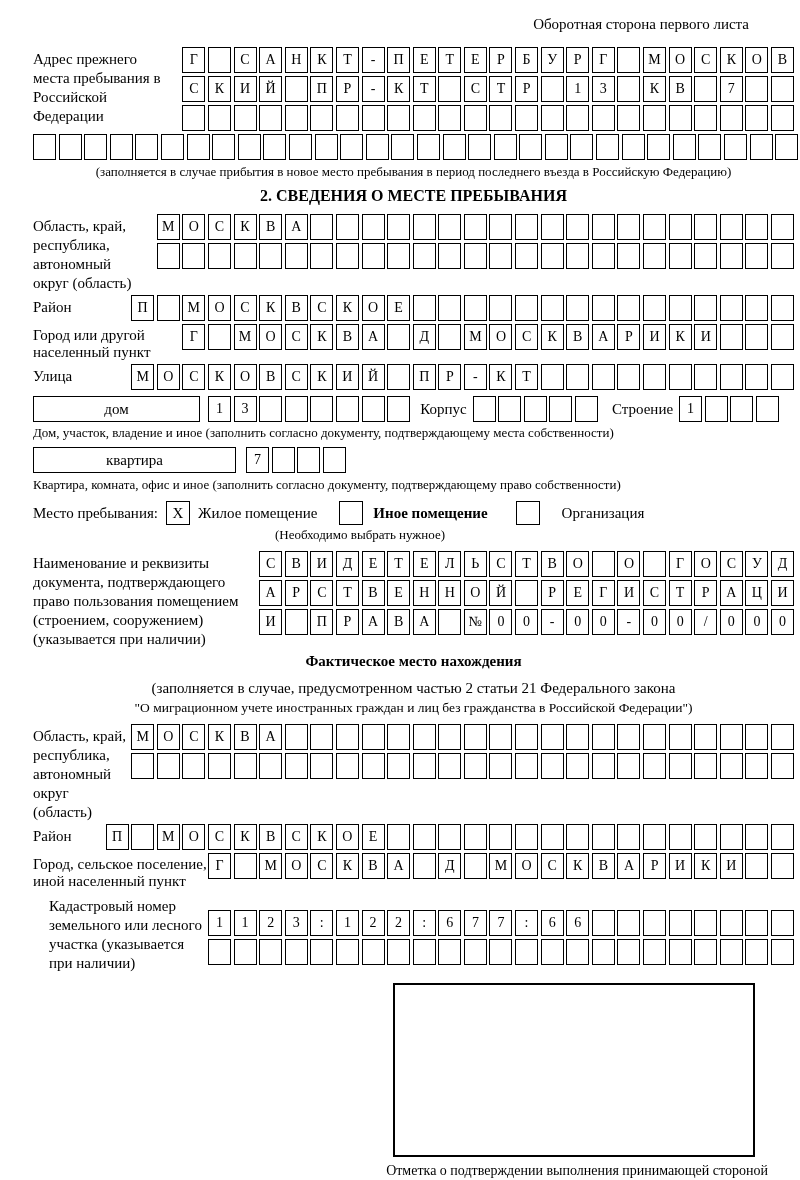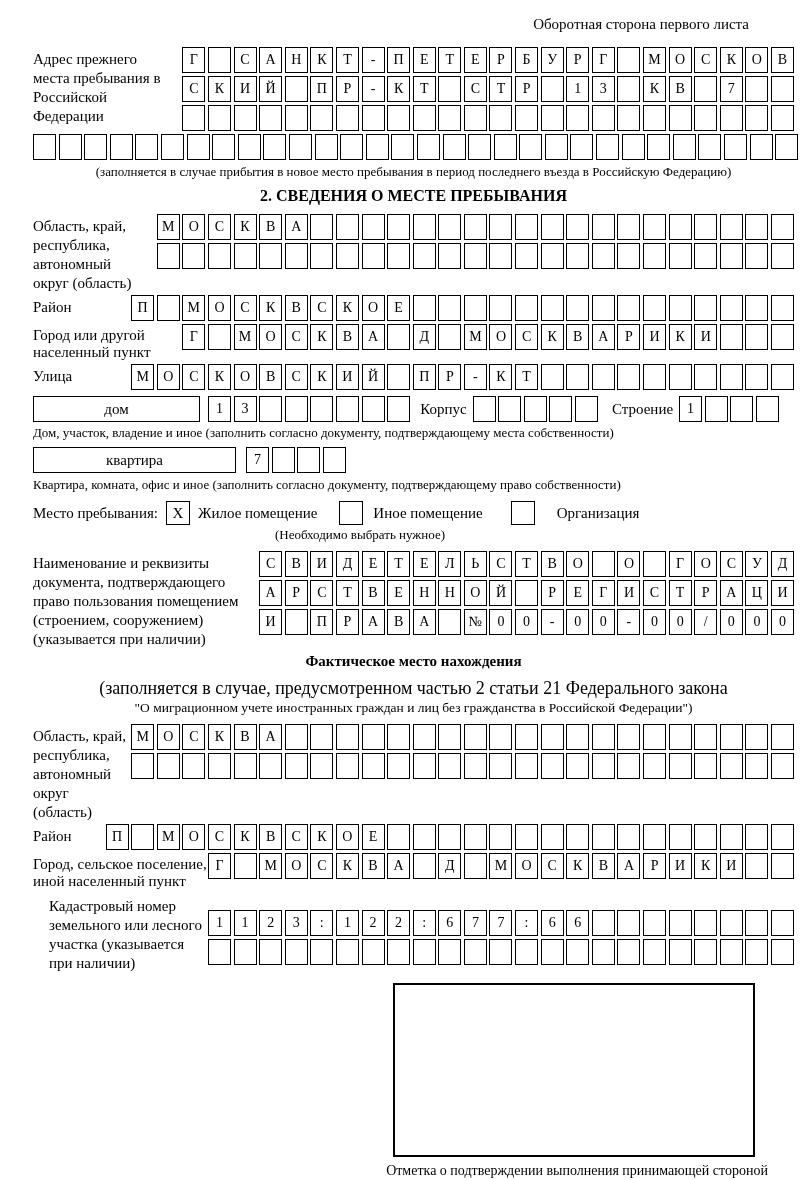--- a/index.html
+++ b/index.html
@@ -362,21 +362,21 @@
         <div class="cell"></div>
       </div>
   </div>
   <div class="note" style="margin-bottom:8px;">Квартира, комната, офис и иное (заполнить согласно документу, подтверждающему право собственности)</div>
 
   <div class="inline-row" style="margin-bottom:2px;">
     <div class="lbl" style="padding-top:0;">Место пребывания:</div>
     <div class="chk-box" style="margin-left:8px;">X</div>
     <div class="lbl" style="margin-left:8px; padding-top:0;">Жилое помещение</div>
     <div class="chk-box" style="margin-left:22px;"></div>
-    <div class="lbl" style="margin-left:10px; padding-top:0;">Иное помещение</div>
+    <div class="lbl" style="margin-left:10px; padding-top:0;font-weight:bold;">Иное помещение</div>
     <div class="chk-box" style="margin-left:28px;"></div>
     <div class="lbl" style="margin-left:22px; padding-top:0;">Организация</div>
   </div>
   <div class="note" style="margin-left:242px; margin-bottom:8px;">(Необходимо выбрать нужное)</div>
 
   <div class="blk" style="margin-bottom:4px;">
     <div class="lbl" style="max-width:210px;">Наименование и реквизиты документа, подтверждающего право пользования помещением (строением, сооружением) (указывается при наличии)</div>
     <div class="rows">
       <div class="cellrow">
           <div class="cell">С</div>
@@ -444,21 +444,21 @@
           <div class="cell">0</div>
           <div class="cell">/</div>
           <div class="cell">0</div>
           <div class="cell">0</div>
           <div class="cell">0</div>
         </div>
     </div>
   </div>
 
   <div class="sec-title" style="font-size:15px; margin-bottom:8px;">Фактическое место нахождения</div>
-  <div class="note note-center" style="font-size:18px; line-height:20px;">(заполняется в случае, предусмотренном частью 2 статьи 21 Федерального закона</div>
+  <div class="note note-center" style="font-size:15px; line-height:20px;">(заполняется в случае, предусмотренном частью 2 статьи 21 Федерального закона</div>
   <div class="note note-center" style="font-size:13.5px; line-height:20px; margin-bottom:6px;">"О миграционном учете иностранных граждан и лиц без гражданства в Российской Федерации")</div>
 
   <div class="blk" style="margin-bottom:2px;">
     <div class="lbl" style="max-width:130px;">Область, край, республика, автономный округ (область)</div>
     <div class="rows">
       <div class="cellrow">
           <div class="cell">М</div>
           <div class="cell">О</div>
           <div class="cell">С</div>
           <div class="cell">К</div>

